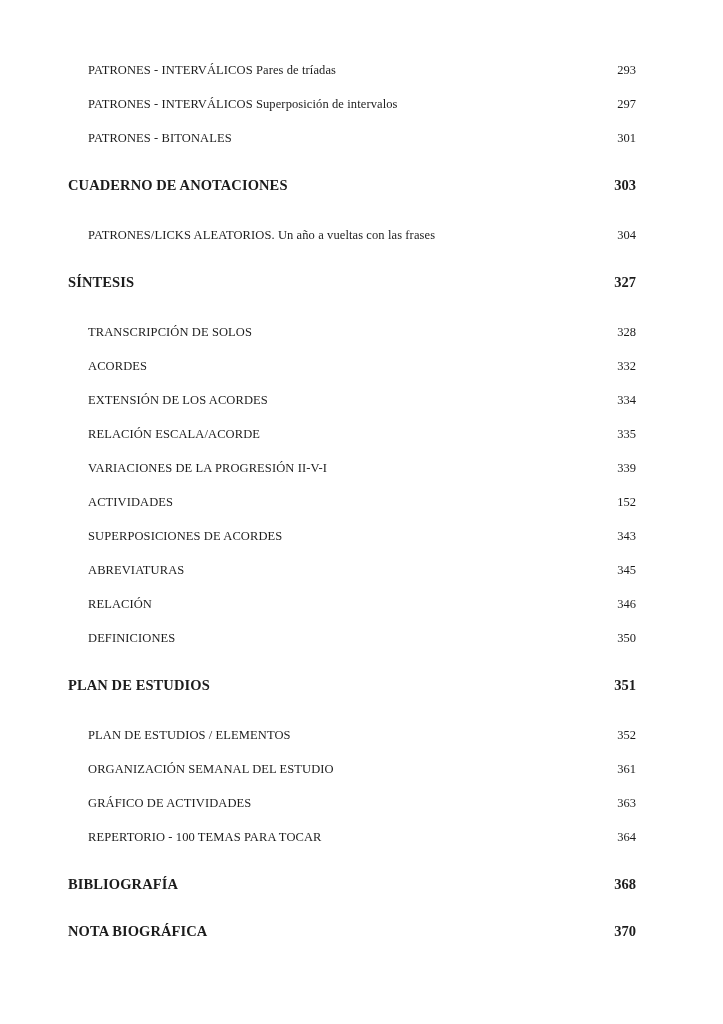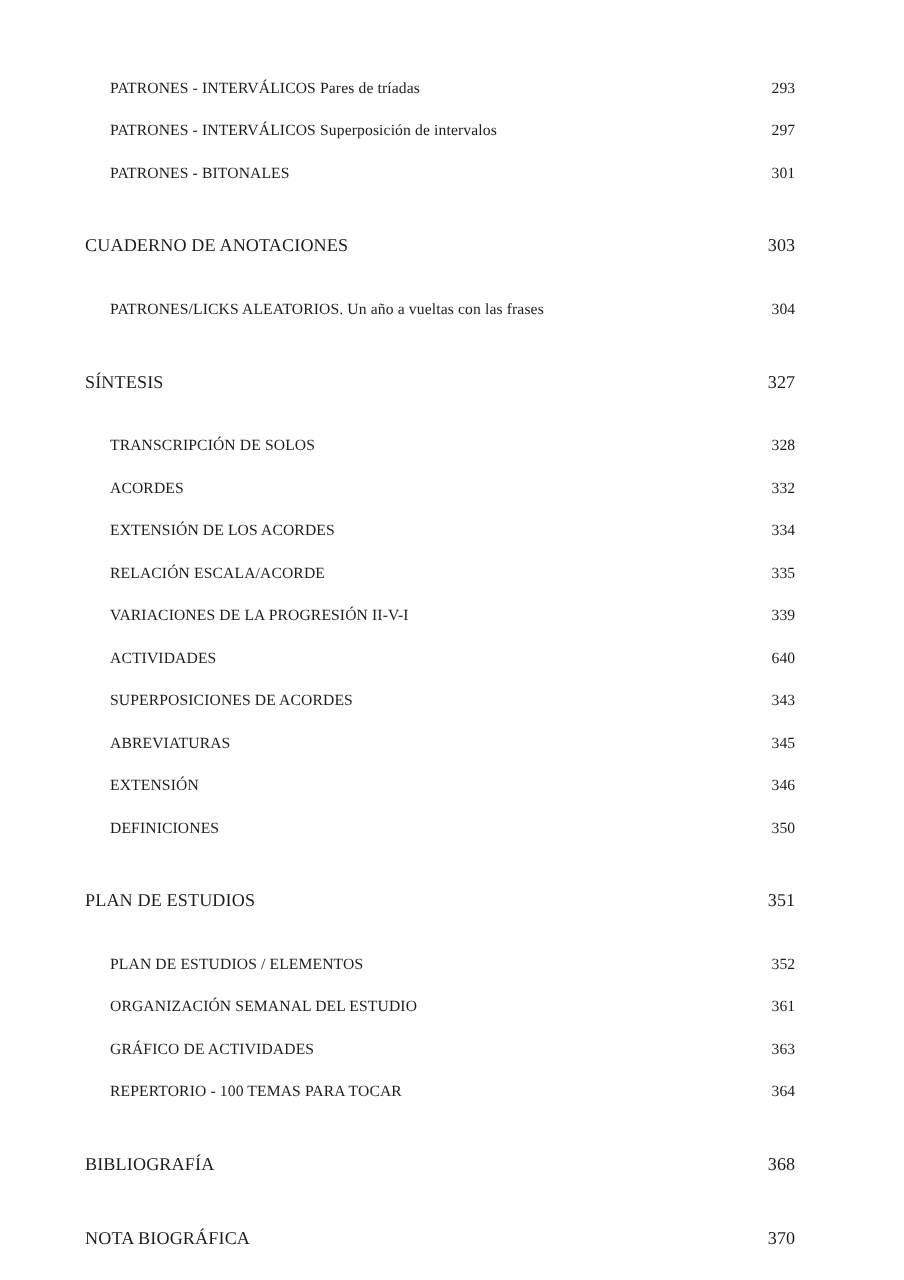--- a/index.html
+++ b/index.html
@@ -36,22 +36,22 @@
     text-align: right;
     padding-left: 12px;
   }
   .row.sub {
     font-size: 12.5px;
     padding-left: 20px;
     margin-top: 18px;
   }
   .row.section {
     font-size: 14.5px;
-    font-weight: normal;
-    margin-top: 43px;
+    font-weight: bold;
+    margin-top: 31px;
   }
   .row.section + .row.sub {
     margin-top: 34px;
   }
   .row:first-child {
     margin-top: 0;
   }
 </style>
 </head>
 <body>
@@ -97,32 +97,32 @@
       <div class="row sub">
         <span class="title">RELACIÓN ESCALA/ACORDE</span>
         <span class="page-num">335</span>
       </div>
       <div class="row sub">
         <span class="title">VARIACIONES DE LA PROGRESIÓN II-V-I</span>
         <span class="page-num">339</span>
       </div>
       <div class="row sub">
         <span class="title">ACTIVIDADES</span>
-        <span class="page-num">640</span>
+        <span class="page-num">152</span>
       </div>
       <div class="row sub">
         <span class="title">SUPERPOSICIONES DE ACORDES</span>
         <span class="page-num">343</span>
       </div>
       <div class="row sub">
         <span class="title">ABREVIATURAS</span>
         <span class="page-num">345</span>
       </div>
       <div class="row sub">
-        <span class="title">EXTENSIÓN</span>
+        <span class="title">RELACIÓN</span>
         <span class="page-num">346</span>
       </div>
       <div class="row sub">
         <span class="title">DEFINICIONES</span>
         <span class="page-num">350</span>
       </div>
       <div class="row section">
         <span class="title">PLAN DE ESTUDIOS</span>
         <span class="page-num">351</span>
       </div>

